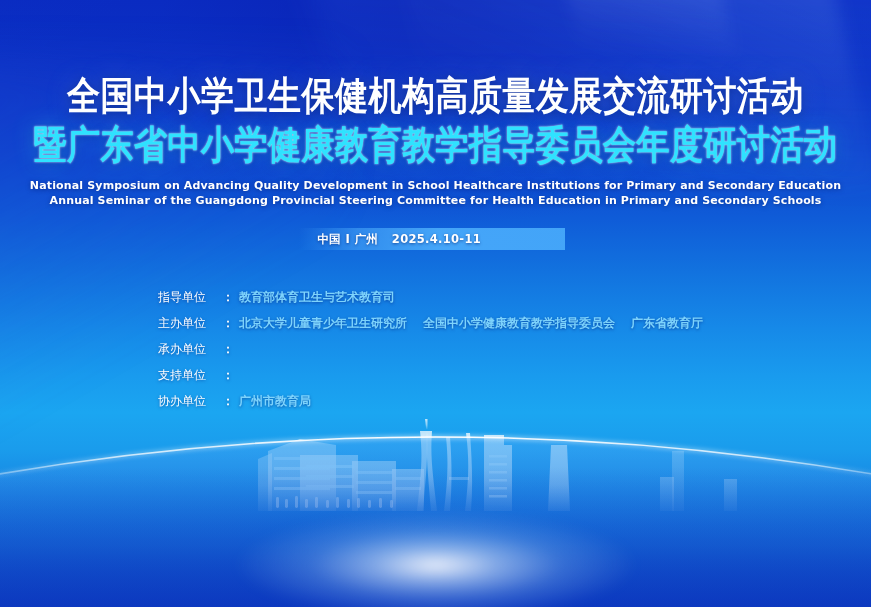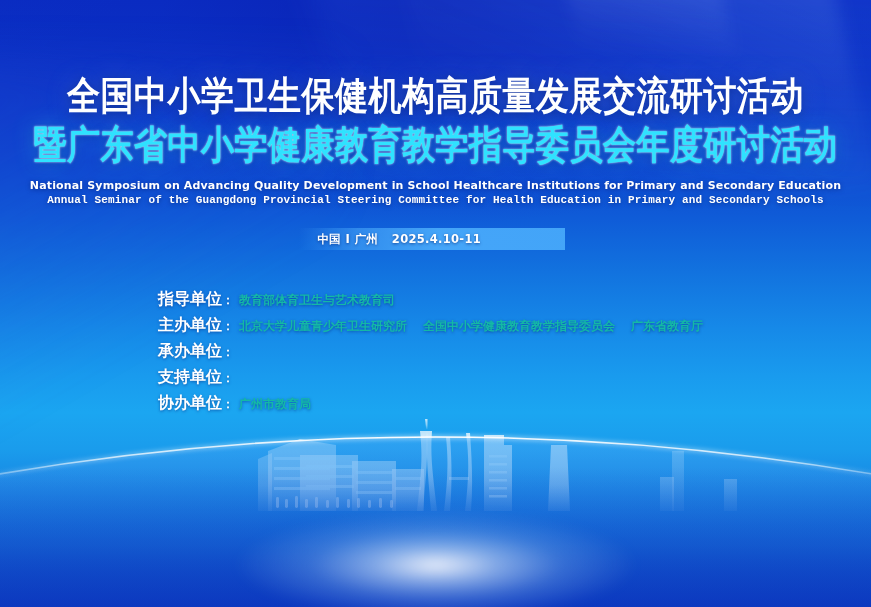--- a/index.html
+++ b/index.html
@@ -107,48 +107,48 @@
     text-shadow:0 0 2px rgba(255,255,255,.85), 0 2px 9px rgba(0,40,140,.5), 0 0 20px rgba(60,220,255,.45);
   }
 
   .subtitle{
     position:absolute;left:0;top:178px;width:100%;
     text-align:center;color:#ffffff;
     font-family:"DejaVu Sans","Liberation Sans",sans-serif;
     font-weight:bold;font-size:11px;letter-spacing:.15px;line-height:15px;
     text-shadow:0 1px 4px rgba(0,25,100,.55);
   }
-  .subtitle .s2{display:block;font-family:Liberation Mono, monospace;}
+  .subtitle .s2{display:block;}
 
   .datebar{
     position:absolute;left:299px;top:228px;width:266px;height:22px;
     background:linear-gradient(90deg, rgba(86,182,255,0) 0%, rgba(80,178,255,.50) 22%, rgba(74,172,252,.90) 52%, rgba(70,168,250,.95) 100%);
     display:flex;align-items:center;justify-content:flex-end;
     padding-right:84px;box-sizing:border-box;
   }
   .datebar .dtxt{
     color:#ffffff;font-weight:bold;font-size:11.5px;white-space:nowrap;
     font-family:"DejaVu Sans","Liberation Sans",sans-serif;
     text-shadow:0 1px 3px rgba(0,30,110,.6);
   }
   .datebar .dsep{margin:0 5px;}
   .datebar .ddate{margin-left:14px;letter-spacing:.3px;}
 
   .orgs{position:absolute;left:158px;top:289px;}
   .org-row{display:flex;align-items:baseline;height:26px;white-space:nowrap;}
   .org-label{
-    color:#ffffff;font-weight:bold;font-size:16px;width:64px;flex:0 0 64px;
+    color:#ffffff;font-weight:normal;font-size:12px;width:64px;flex:0 0 64px;
     font-family:"DejaVu Sans","Liberation Sans",sans-serif;
     text-shadow:0 1px 3px rgba(0,30,120,.55);
   }
   .org-colon{color:#ffffff;font-weight:bold;font-size:12px;margin-right:5px;
     text-shadow:0 1px 3px rgba(0,30,120,.55);}
   .org-values{display:flex;gap:16px;}
   .org-val{
-    color:#14b8a6;font-weight:bold;font-size:12px;
+    color:#7dd3fc;font-weight:bold;font-size:12px;
     font-family:"DejaVu Sans","Liberation Sans",sans-serif;
     text-shadow:0 1px 3px rgba(0,30,120,.55);
   }
 </style>
 </head>
 <body>
 
 <div class="poster">
 
   <div class="bg-base"></div>

